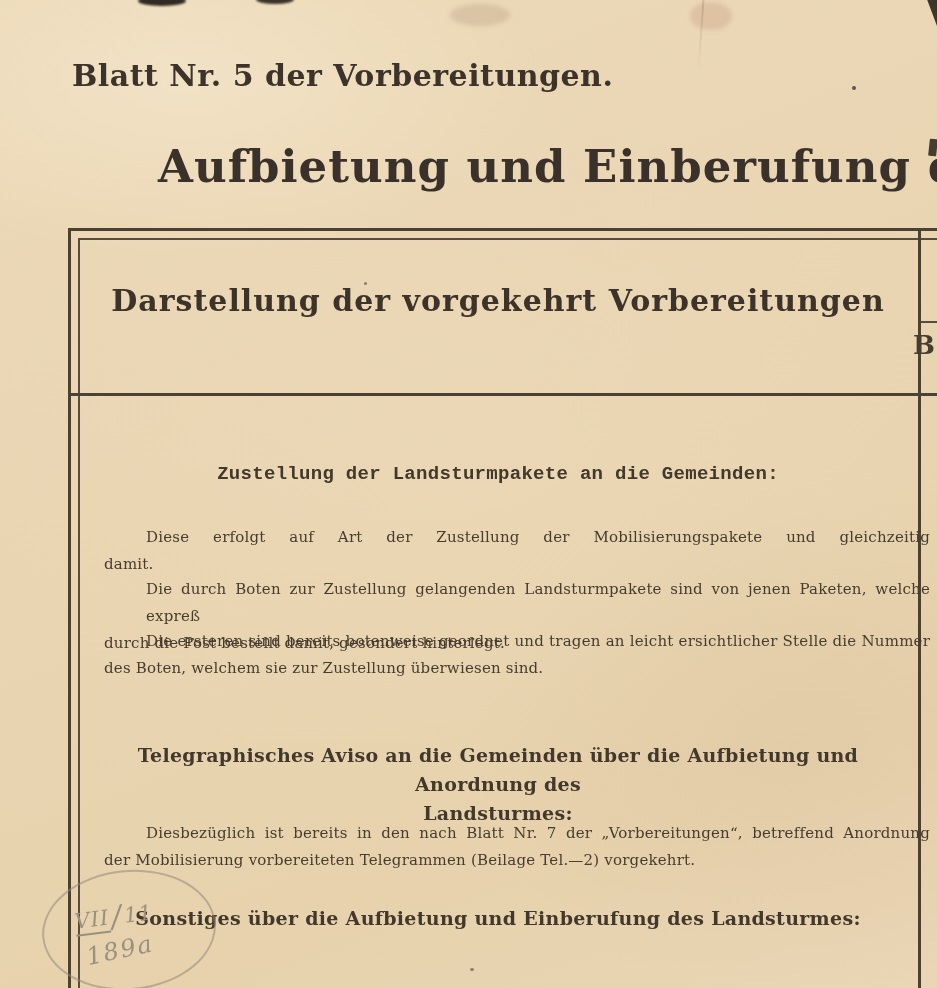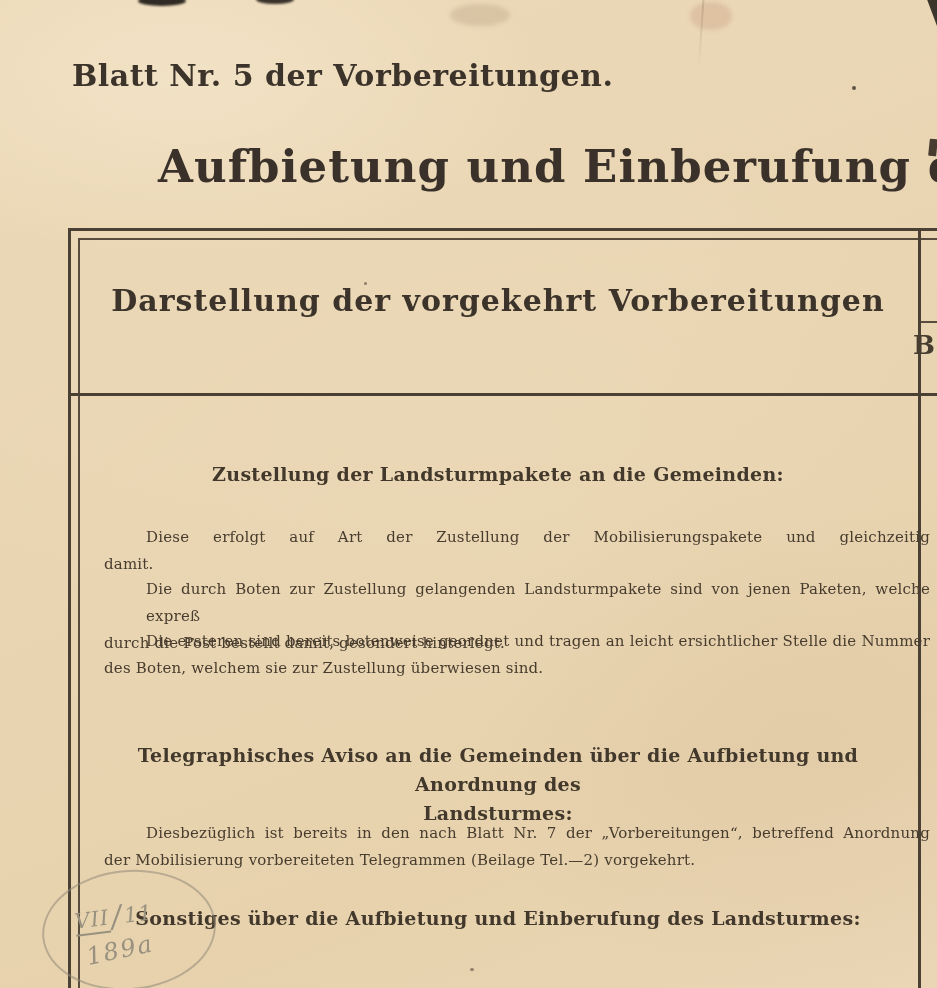--- a/index.html
+++ b/index.html
@@ -132,21 +132,21 @@
   <div class="abs rule-thin inner-top"></div>
   <div class="abs rule outer-left"></div>
   <div class="abs rule-thin inner-left"></div>
   <div class="abs rule header-sep"></div>
   <div class="abs rule right-div"></div>
   <div class="abs rule-thin rightcol-h"></div>
 
   <div class="abs table-title">Darstellung der vorgekehrt Vorbereitungen</div>
   <div class="abs rightcol-partial">B</div>
 
-  <div class="abs sec-h" style="top:460px;">Zustellung der Landsturmpakete an die Gemeinden:</div>
+  <div class="abs sec-h" style="top:460px;font-family:Liberation Mono, monospace;">Zustellung der Landsturmpakete an die Gemeinden:</div>
 
   <div class="abs para" style="top:524px;">
     <span class="pline first jfull">Diese erfolgt auf Art der Zustellung der Mobilisierungspakete und gleichzeitig</span>
     <span class="pline">damit.</span>
   </div>
 
   <div class="abs para" style="top:576px;">
     <span class="pline first jfull">Die durch Boten zur Zustellung gelangenden Landsturmpakete sind von jenen Paketen, welche expreß</span>
     <span class="pline">durch die Post bestellt damit, gesondert hinterlegt.</span>
   </div>

